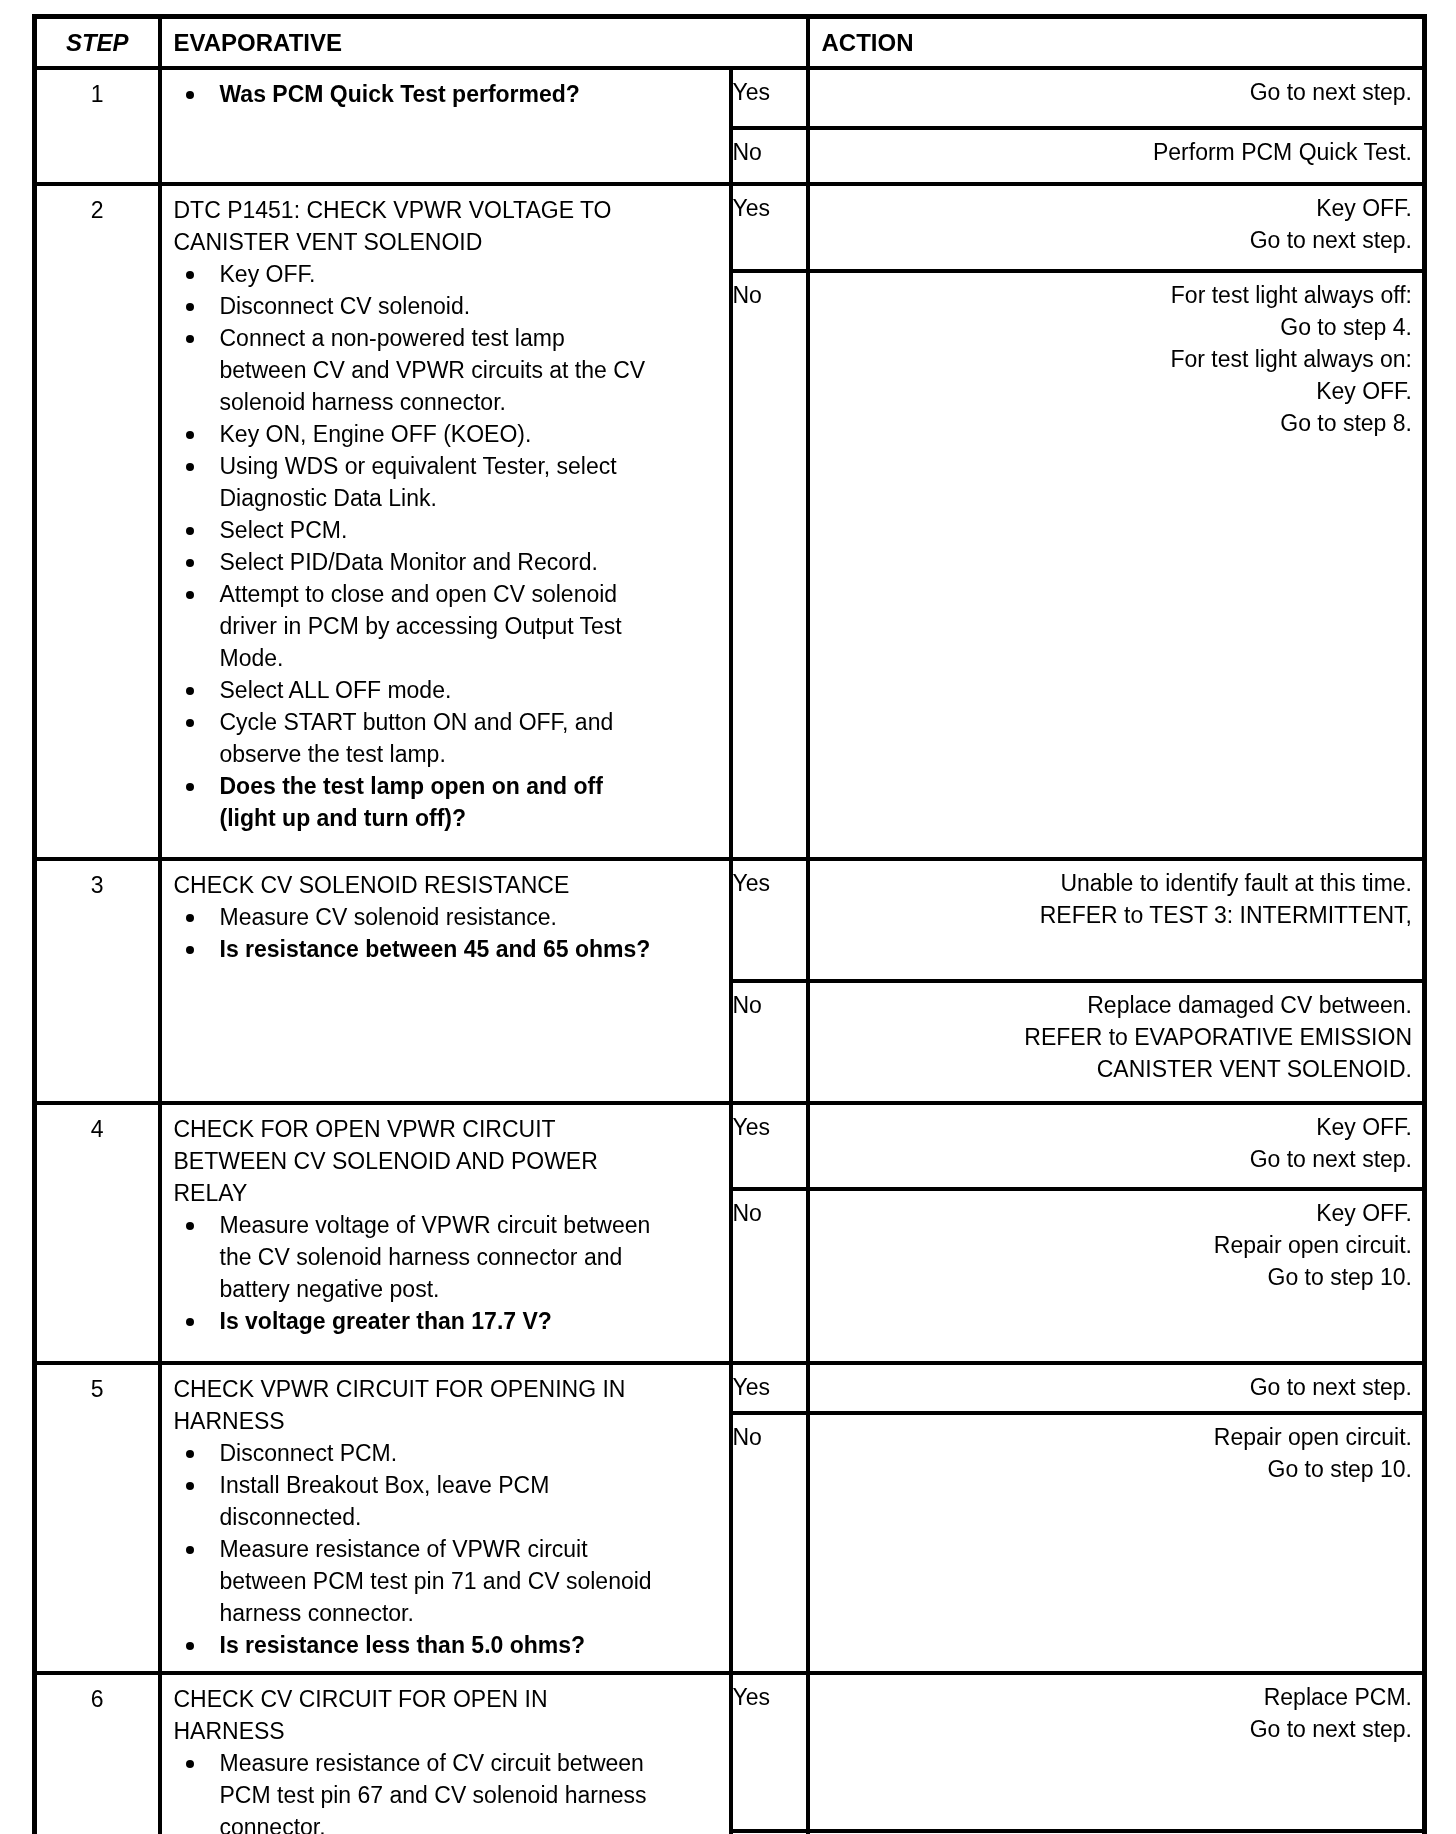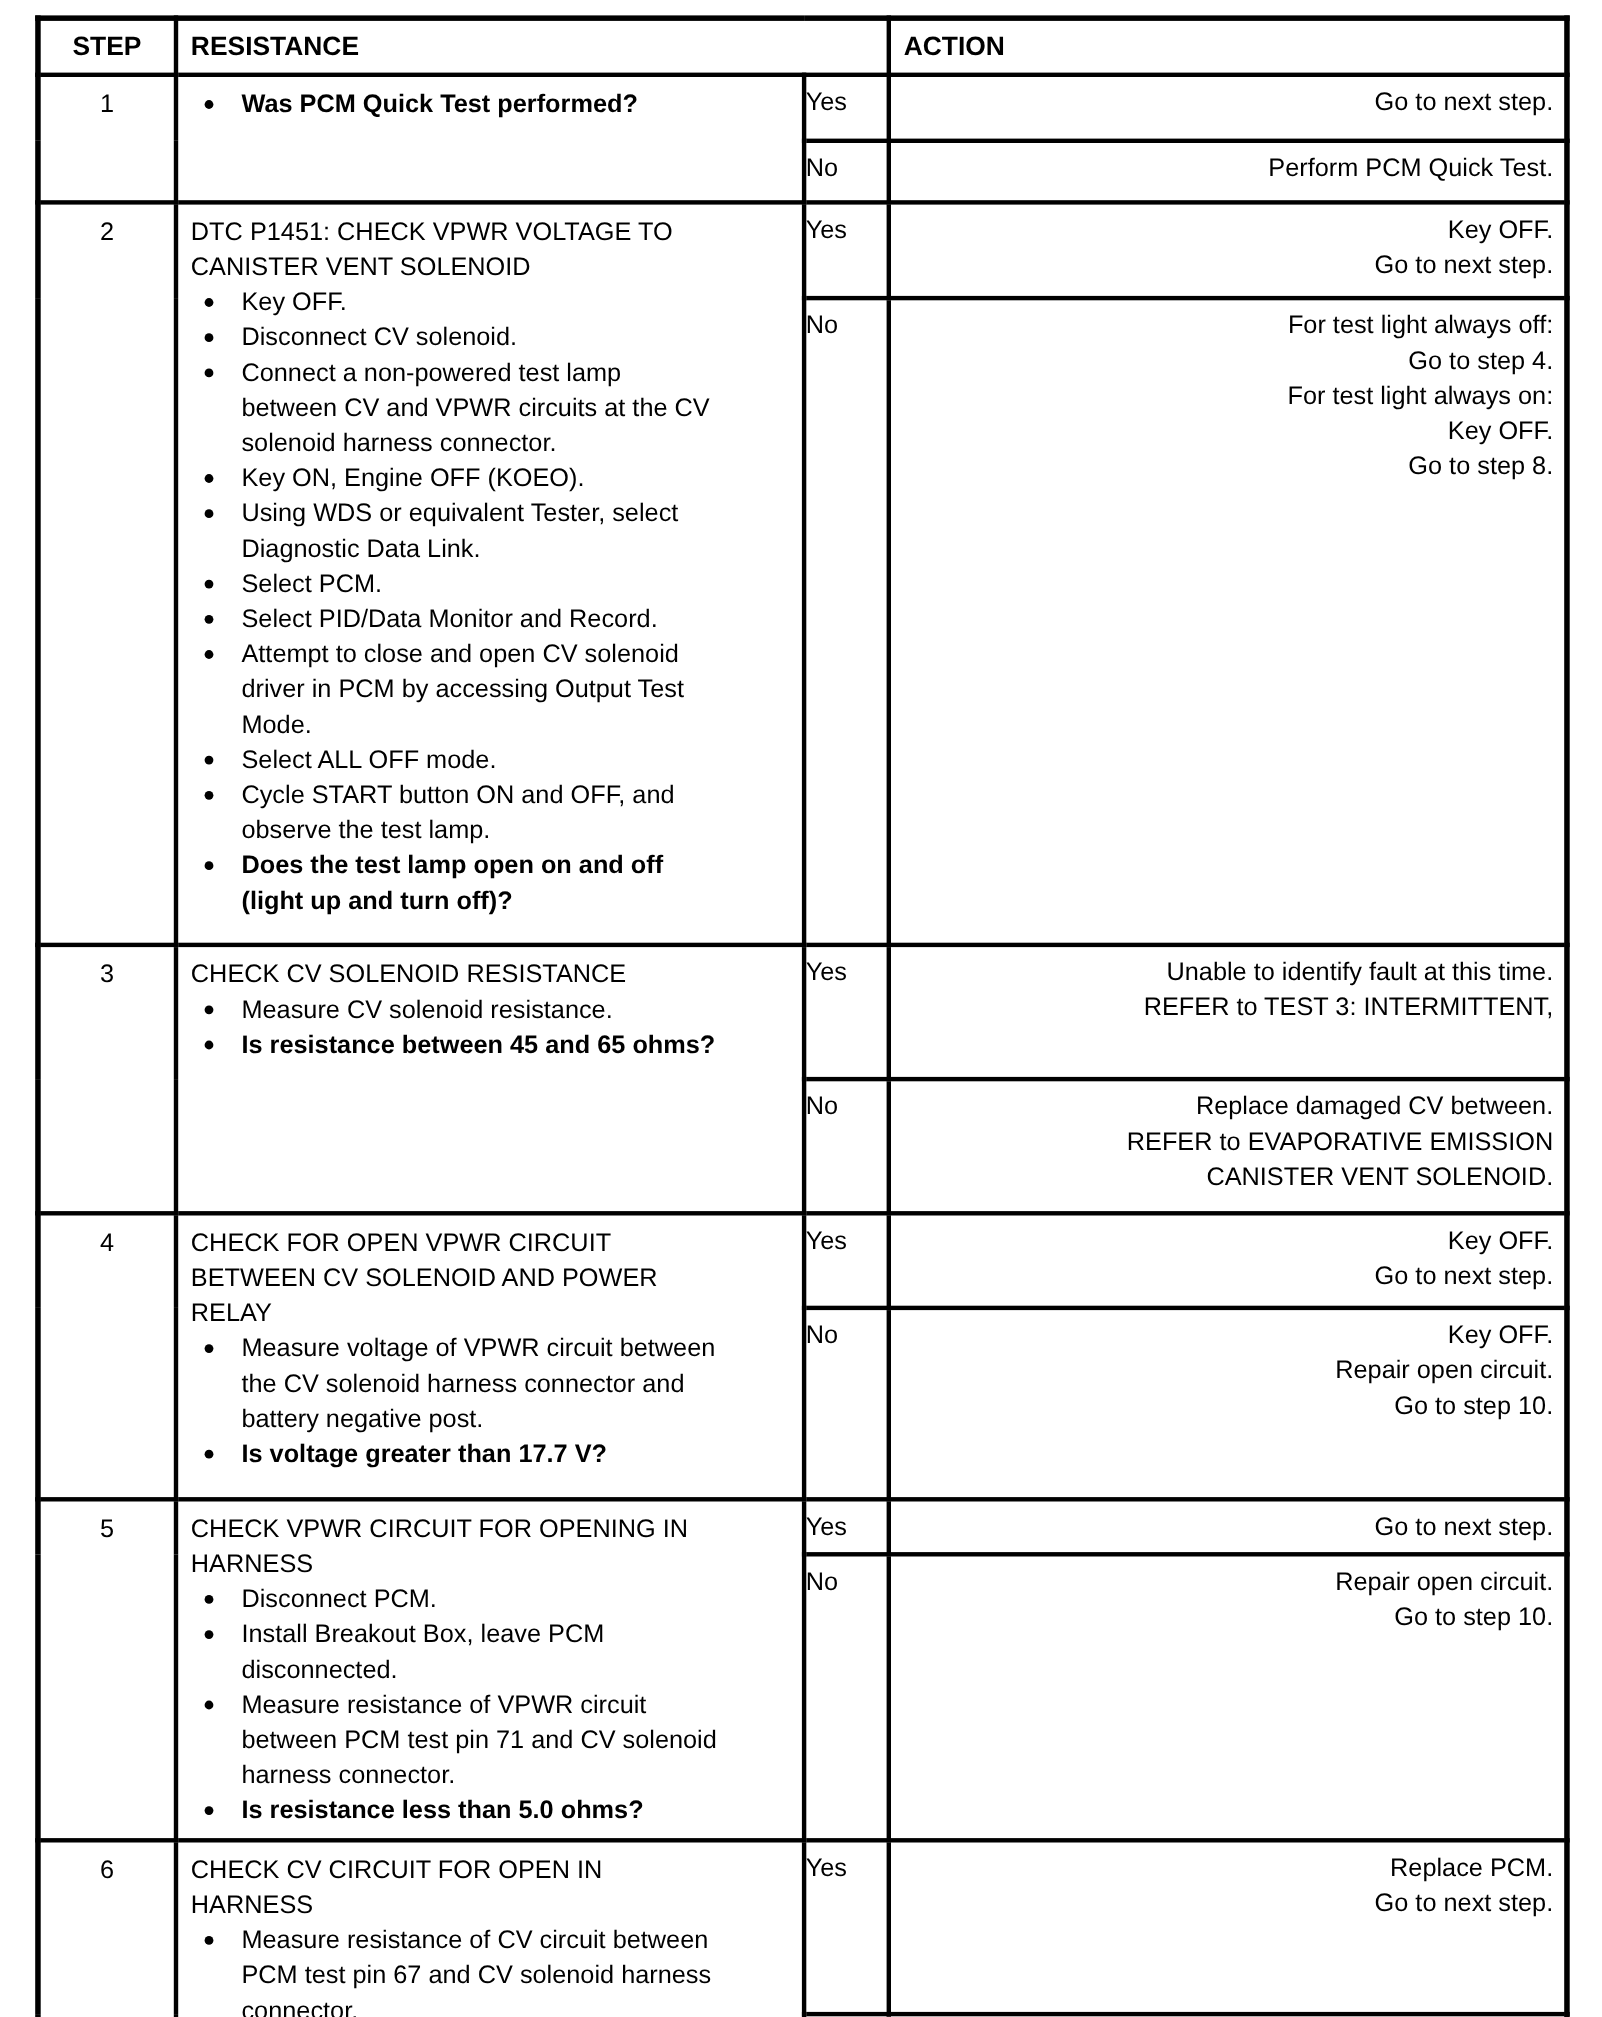--- a/index.html
+++ b/index.html
@@ -26,21 +26,21 @@
     overflow:hidden;
   }
   .ppt th{
     height:43px;
     vertical-align:middle;
     font-weight:bold;
     font-size:24px;
     text-align:left;
     padding:2px 8px 2px 12px;
   }
-  th.c-step{text-align:center;padding:2px 4px;}
+  th.c-step{text-align:center;padding:2px 4px;font-style:italic;}
   td.step{
     text-align:center;
     padding-top:8px;
   }
   td.insp{
     padding:8px 8px 0 12px;
   }
   .title{white-space:pre-line;}
   ul.bullets{
     list-style:none;
@@ -76,21 +76,21 @@
     <colgroup>
       <col style="width:125px">
       <col style="width:571px">
       <col style="width:77px">
       <col style="width:617px">
     </colgroup>
 
     <tbody>
         <tr>
       <th class="c-step">STEP</th>
-      <th class="c-insp" colspan="2">RESISTANCE</th>
+      <th class="c-insp" colspan="2">EVAPORATIVE</th>
       <th class="c-act">ACTION</th>
     </tr>
 
     <tr>
       <td class="step" rowspan="2">1</td>
       <td class="insp" rowspan="2">
         <ul class="bullets">
           <li><span class="dot"></span><span class="bt bold">Was PCM Quick Test performed?</span></li>
         </ul>
       </td>

